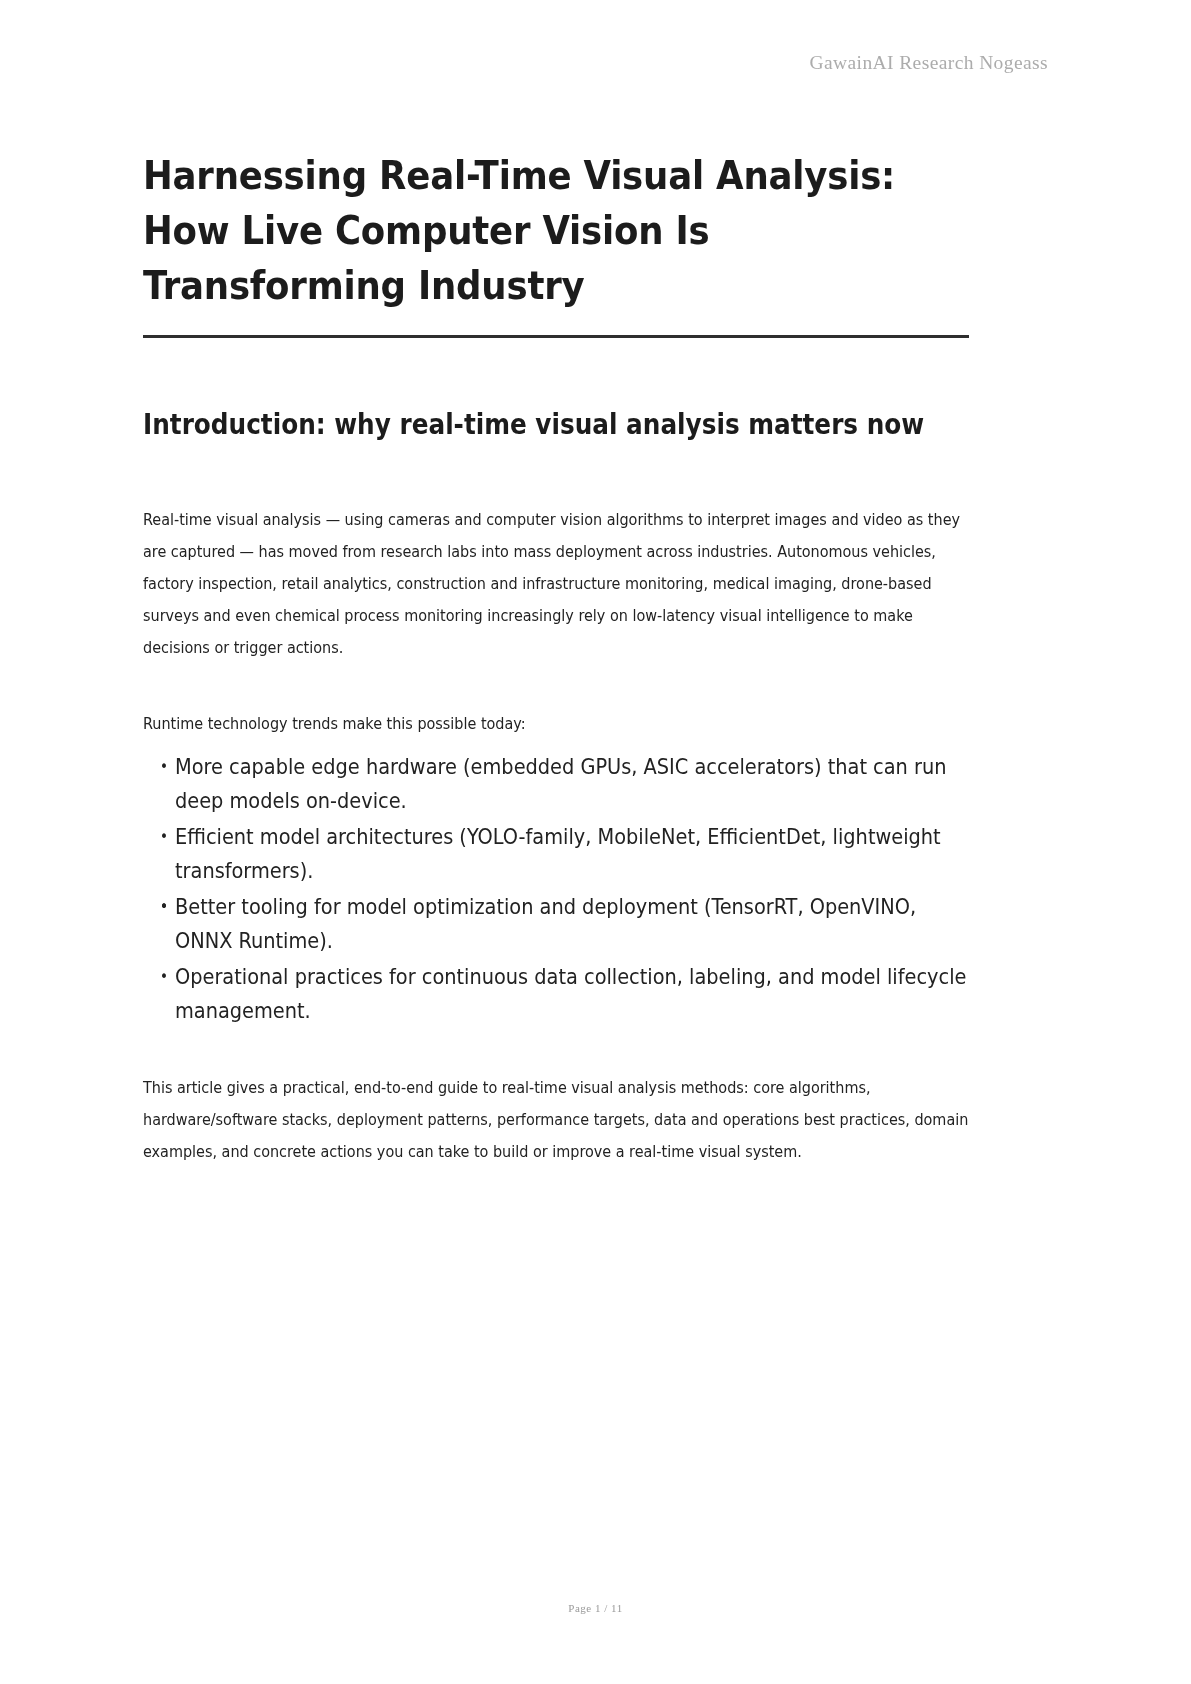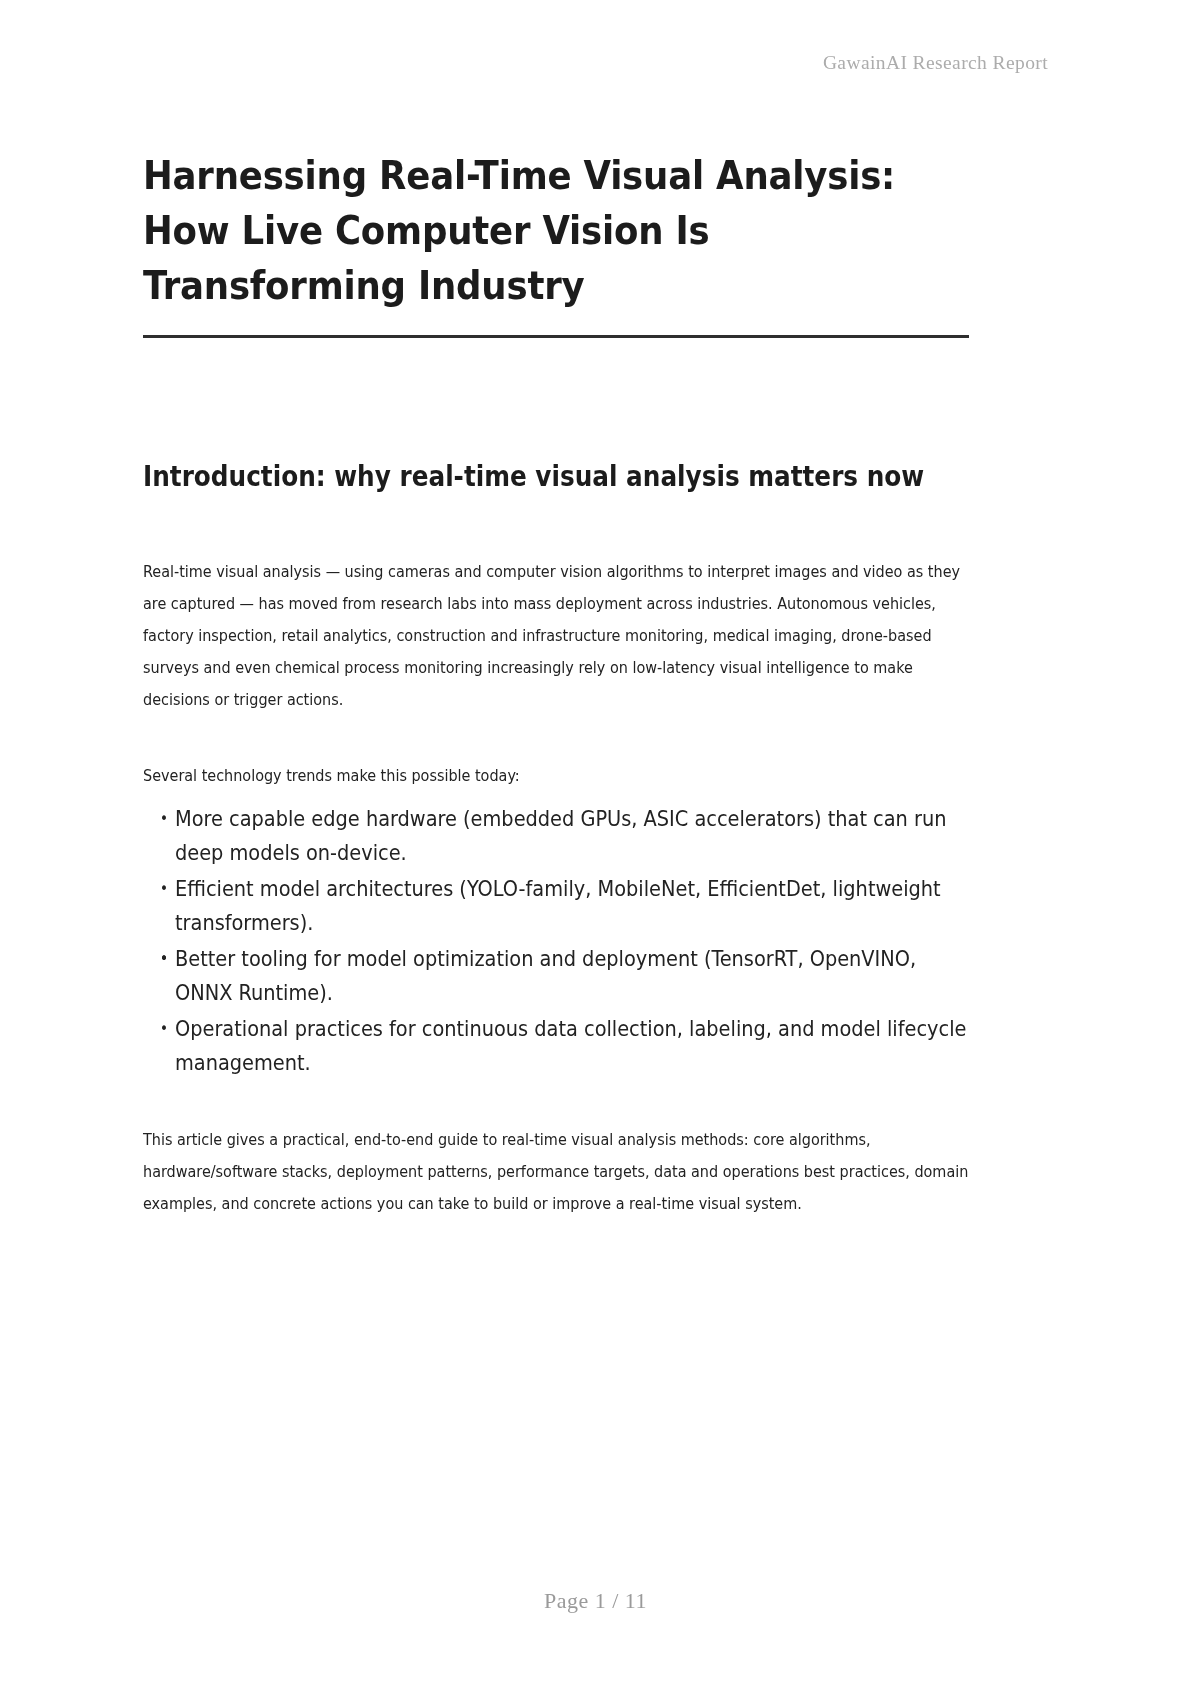--- a/index.html
+++ b/index.html
@@ -66,21 +66,21 @@
   
   .section-heading {
     font-family: "DejaVu Sans Condensed", "Liberation Sans Narrow", "Liberation Sans", sans-serif;
     font-stretch: condensed;
     font-weight: 700;
     font-size: 27.5px;
     line-height: 36px;
     color: #1c1c1c;
     margin: 0;
   }
-  .section-heading.top-gap-1 { margin-top: 120px; }
+  .section-heading.top-gap-1 { margin-top: 68px; }
   .section-heading.top-gap-2 { margin-top: 84px; }
 
   
   .para {
     font-family: "DejaVu Sans Condensed", "Liberation Sans Narrow", "Liberation Sans", sans-serif;
     font-stretch: condensed;
     font-size: 16px;
     line-height: 32px;
     color: #222222;
     margin: 0;
@@ -115,42 +115,42 @@
   }
 
   
   .page-footer {
     position: absolute;
     bottom: 70px;
     left: 0;
     right: 0;
     text-align: center;
     font-family: "Liberation Serif", serif;
-    font-size: 22px;
+    font-size: 11px;
     letter-spacing: 0.5px;
     color: #9a9a9a;
   }
 </style>
 </head>
 <body>
 
 <div class="page">
 
-  <div class="running-header">GawainAI Research Report</div>
+  <div class="running-header">GawainAI Research Nogeass</div>
 
   <div class="content">
 
     <h1 class="doc-title">Harnessing Real-Time Visual Analysis: How Live Computer Vision Is Transforming Industry</h1>
 
 
     <h2 class="section-heading top-gap-1">Introduction: why real-time visual analysis matters now</h2>
 
     <p class="para after-heading">Real-time visual analysis — using cameras and computer vision algorithms to interpret images and video as they are captured — has moved from research labs into mass deployment across industries. Autonomous vehicles, factory inspection, retail analytics, construction and infrastructure monitoring, medical imaging, drone-based surveys and even chemical process monitoring increasingly rely on low-latency visual intelligence to make decisions or trigger actions.</p>
 
-    <p class="para lead-in">Several technology trends make this possible today:</p>
+    <p class="para lead-in">Runtime technology trends make this possible today:</p>
 
     <ul class="bullets">
       <li>
         <span class="bullet-dot">•</span>
         <span>More capable edge hardware (embedded GPUs, ASIC accelerators) that can run deep models on-device.</span>
       </li>
       <li>
         <span class="bullet-dot">•</span>
         <span>Efficient model architectures (YOLO-family, MobileNet, EfficientDet, lightweight transformers).</span>
       </li>

